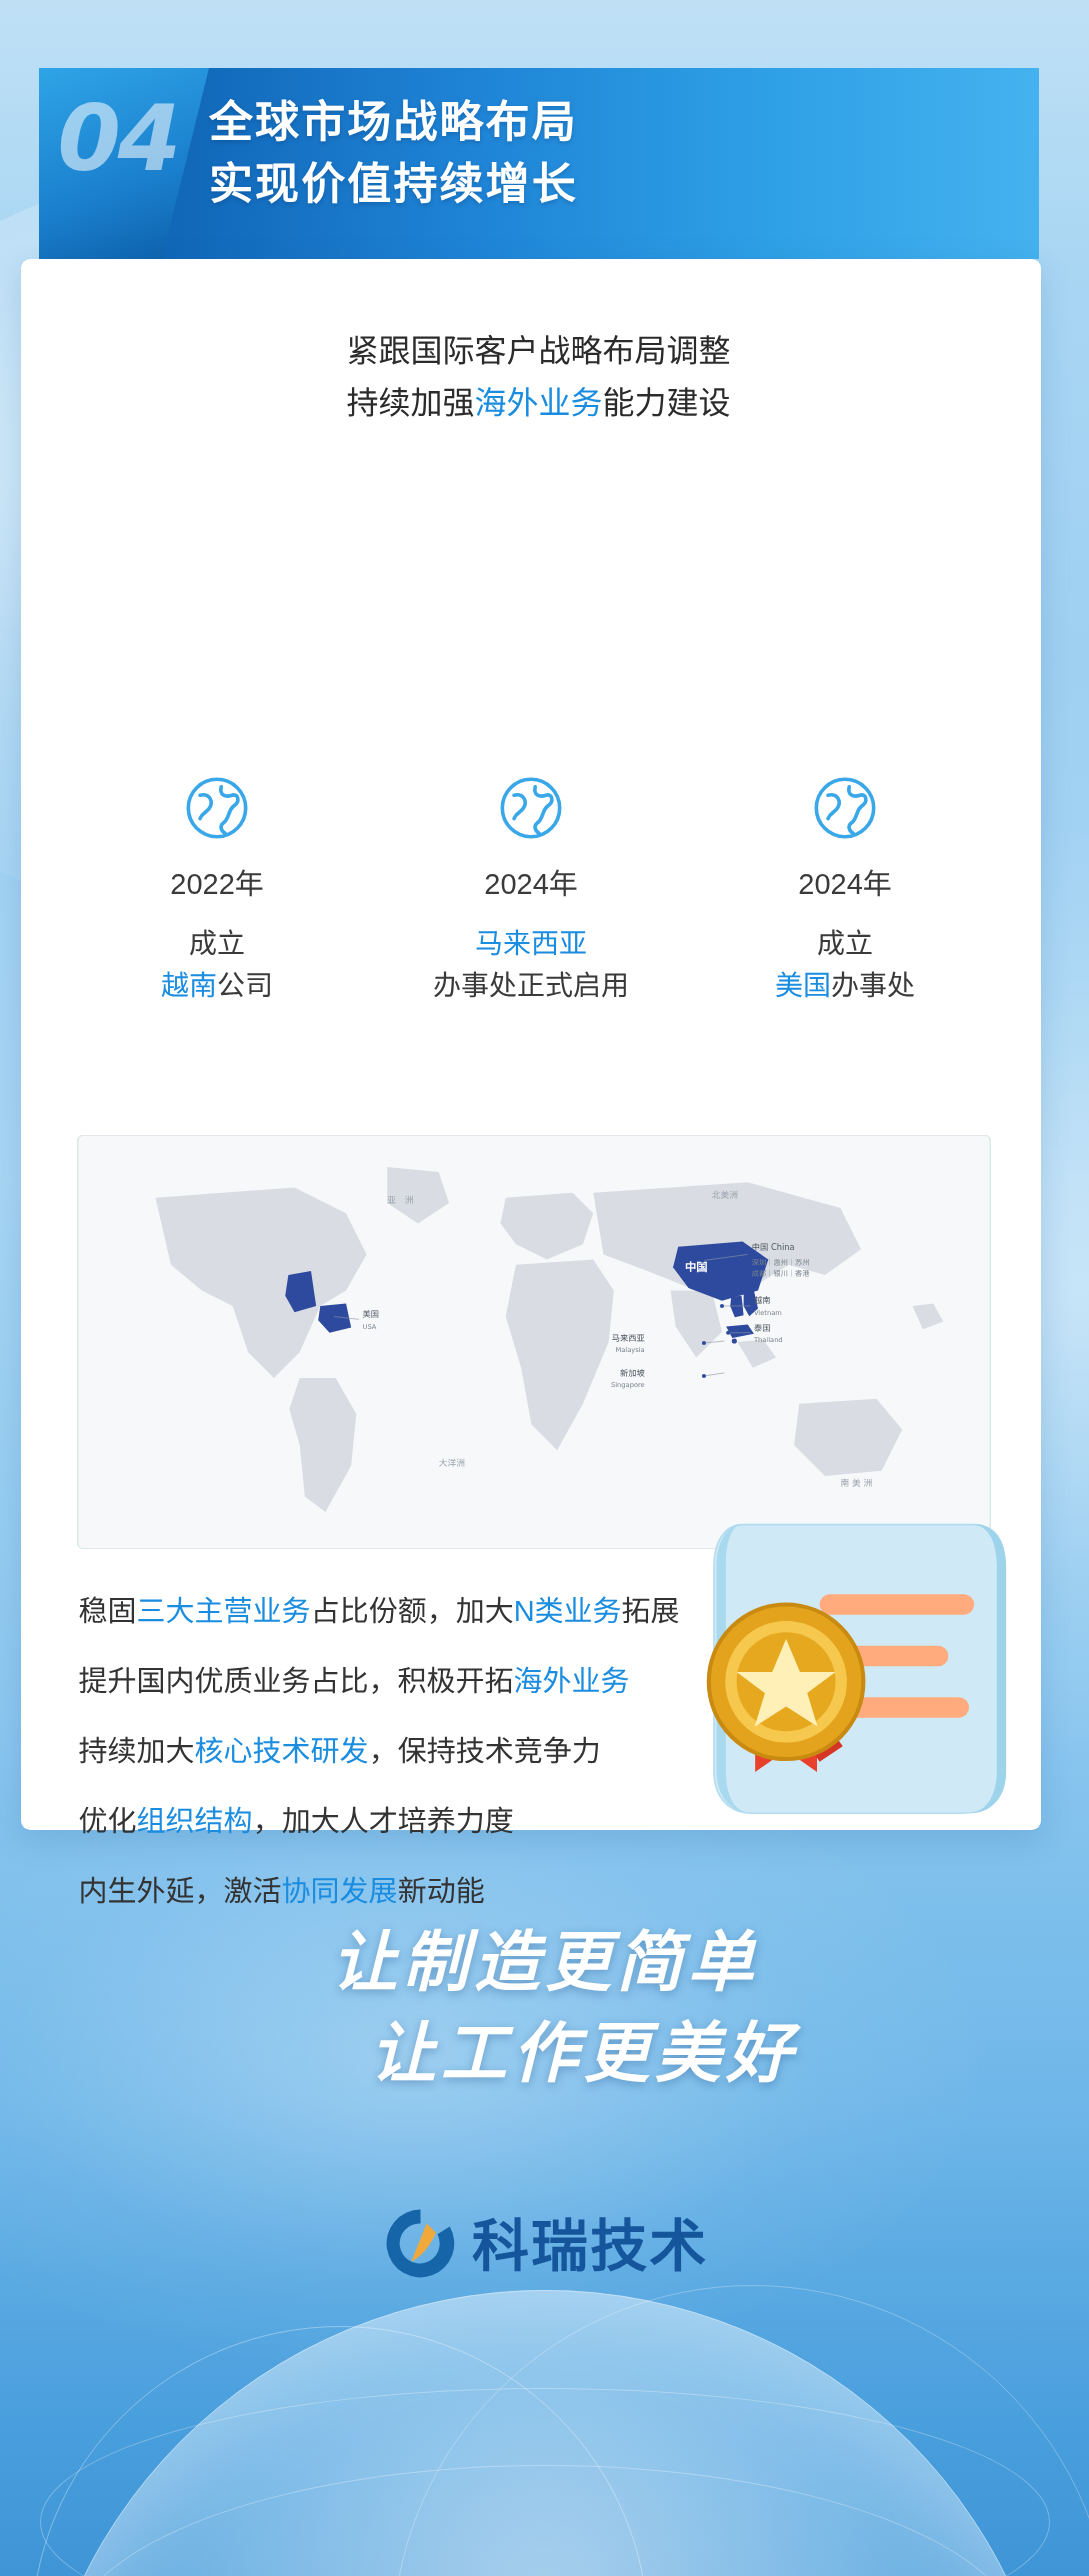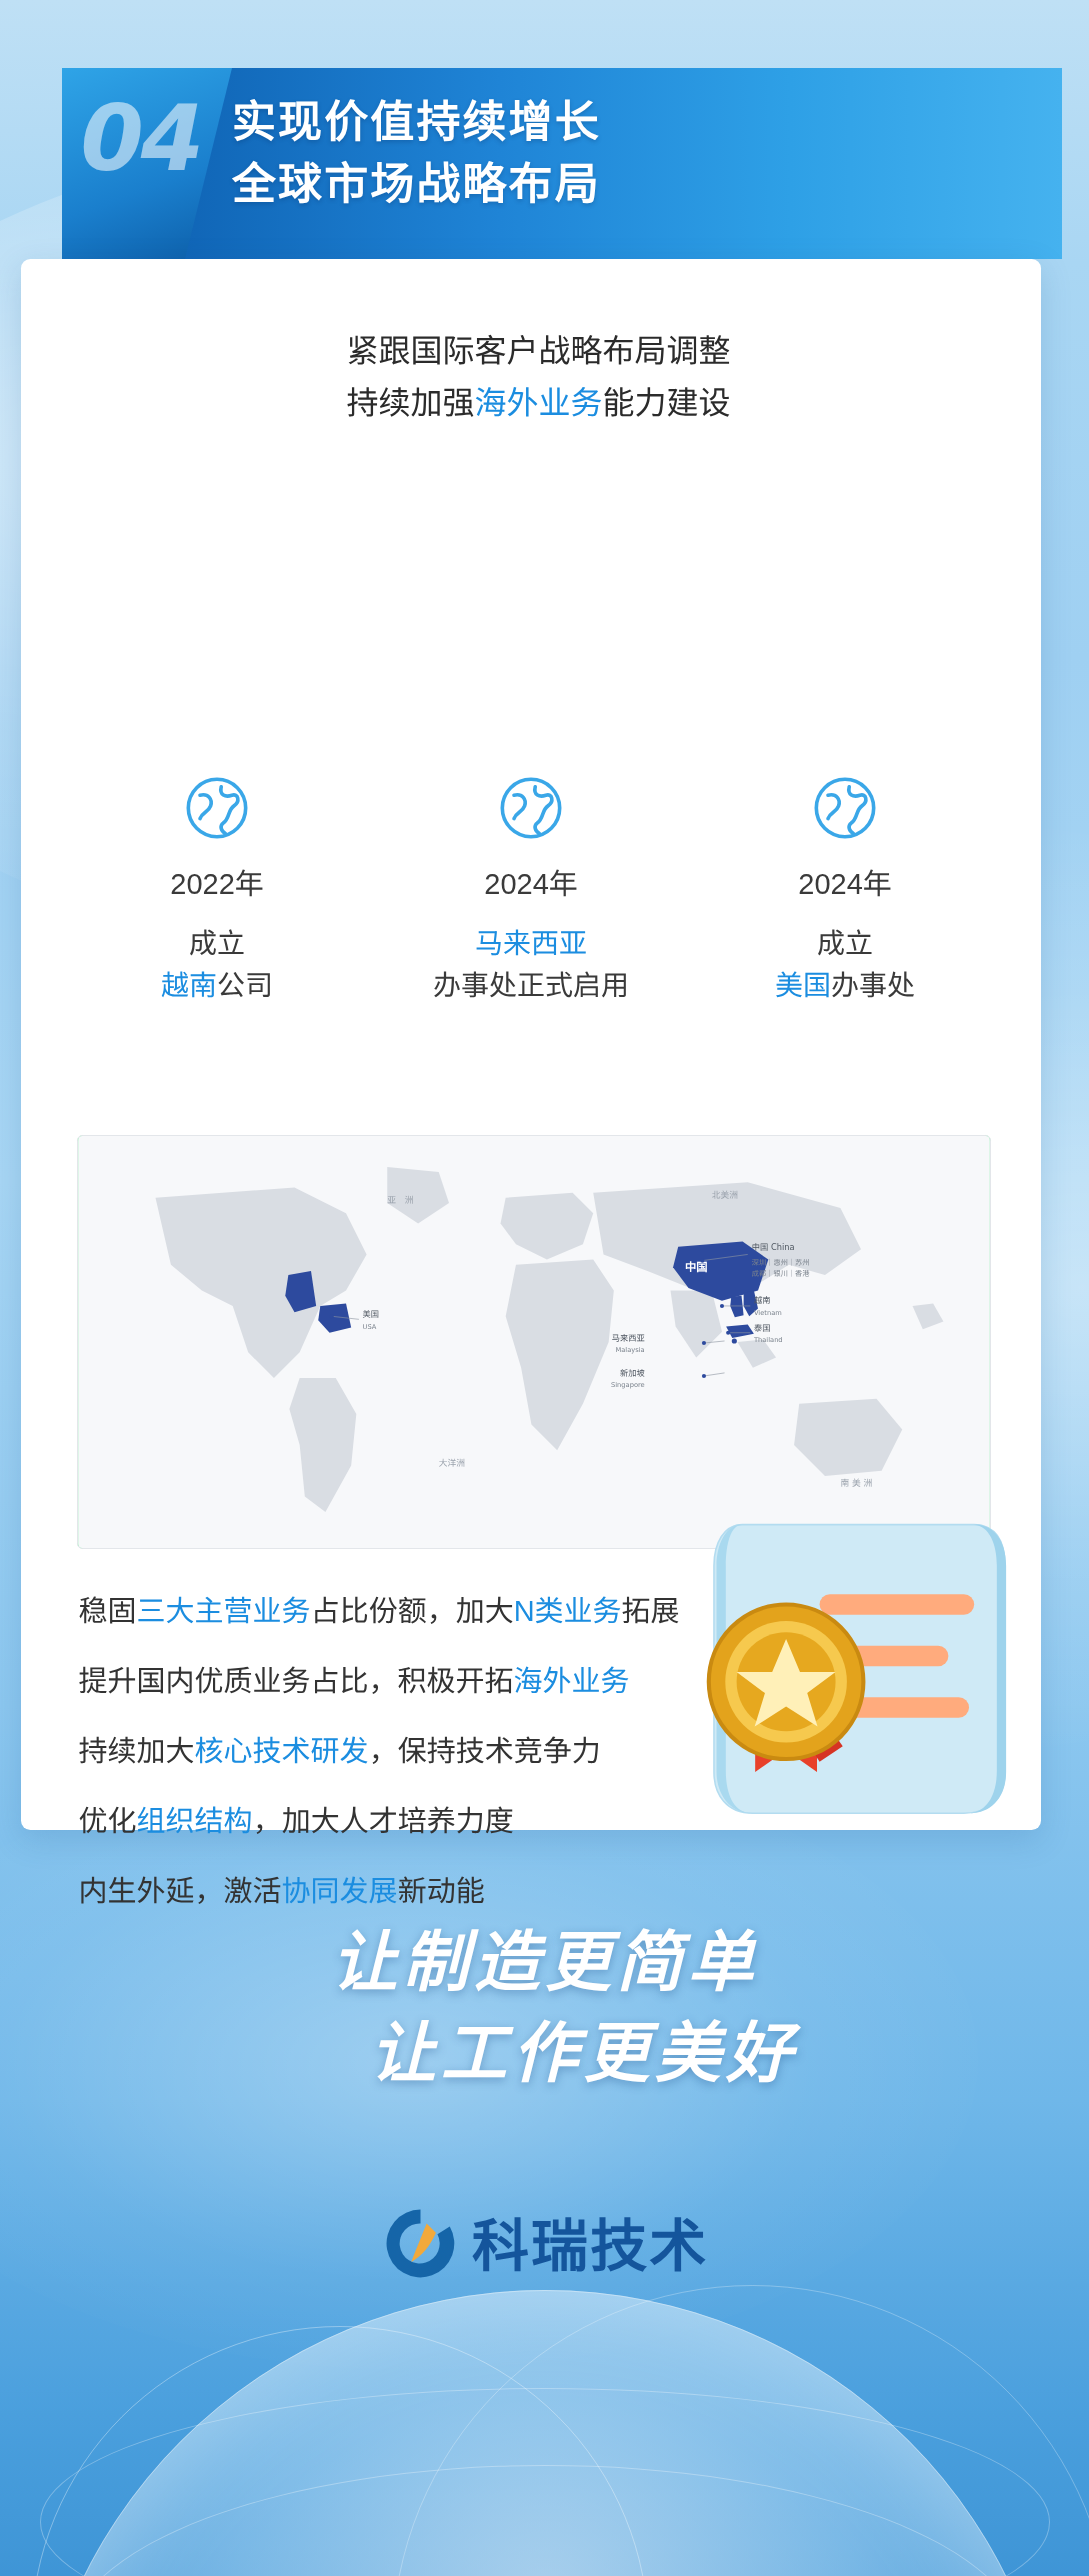--- a/index.html
+++ b/index.html
@@ -72,21 +72,21 @@
     position: absolute;
     border: 1px solid rgba(255,255,255,0.45);
     border-radius: 50%;
     box-sizing: border-box;
     background: transparent;
   }
 
   
   .header {
     position: absolute;
-    left: 62px;
+    left: 39px;
     top: 68px;
     width: 999px;
     height: 191px;
   }
   .hdr-bar {
     position: absolute;
     left: 93px;
     top: 0;
     width: 907px;
     height: 191px;
@@ -258,22 +258,22 @@
 
   <div class="swirl sw1"></div>
   <div class="swirl sw2"></div>
   <div class="swirl sw3"></div>
 
   <div class="header">
     <div class="hdr-bar"></div>
     <div class="hdr-num-block"></div>
     <div class="hdr-num">04</div>
     <div class="hdr-title">
+      <div>全球市场战略布局</div>
       <div>实现价值持续增长</div>
-      <div>全球市场战略布局</div>
     </div>
   </div>
 
   <div class="card">
 
     <div class="lead">
       <div>紧跟国际客户战略布局调整</div>
       <div>
         <span>持续加强</span><span class="hl">海外业务</span><span>能力建设</span>
       </div>

